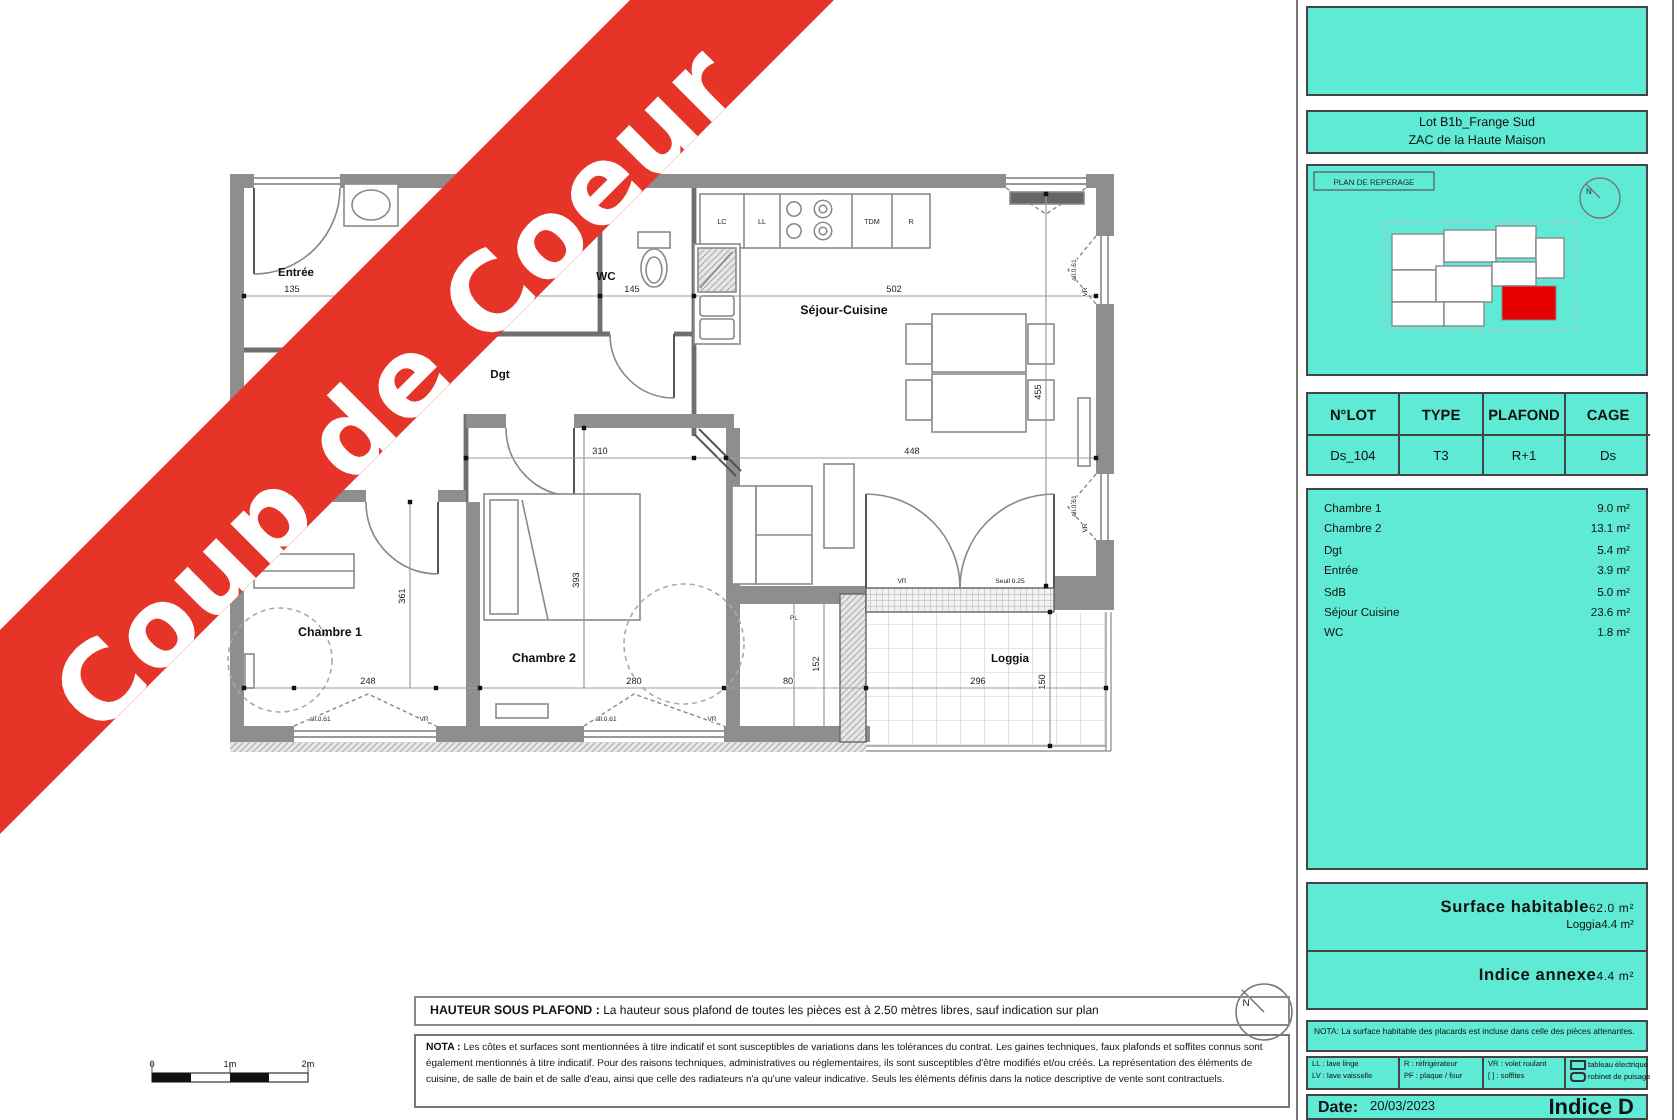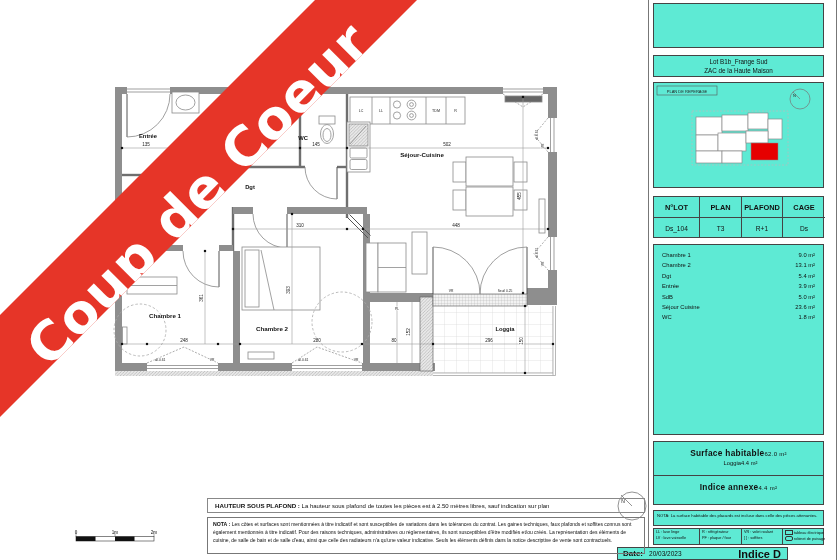--- a/index.html
+++ b/index.html
@@ -32,36 +32,36 @@
   .sb-table{left:653px;top:196px;width:171px;height:42px;display:grid;
             grid-template-columns:46px 42px 41px 42px;grid-template-rows:21px 20px;}
   .sb-table div{display:flex;align-items:center;justify-content:center;
             border-right:1px solid #444;box-sizing:border-box;}
   .sb-table .hd{font-weight:bold;font-size:7.4px;border-bottom:1px solid #444;}
   .sb-table .vl{font-size:6.6px;}
   .sb-table div:nth-child(4n){border-right:none;}
   .sb-areas{left:653px;top:244px;width:171px;height:191px;padding:7px 8px;box-sizing:border-box;}
   .area-row{display:flex;justify-content:space-between;font-size:5.8px;height:10.4px;}
   .sb-surf{left:653px;top:441px;width:171px;height:64px;}
-  .surf-row{display:flex;justify-content:center;padding:0 6px;align-items:baseline;}
+  .surf-row{display:flex;justify-content:flex-end;padding:0 6px;align-items:baseline;}
   .surf-main{font-weight:bold;font-size:8.3px;margin-top:6px;letter-spacing:.3px;}
   .surf-sub{font-size:5.8px;margin-top:2px;padding:0 6px 0 10px;}
   .surf-val{font-size:6px;font-weight:normal;}
   .surf-div{border-top:1px solid #444;margin-top:9px;}
   .sb-nota{left:653px;top:510px;width:171px;height:16px;font-size:4.2px;line-height:1.45;
            padding:2px 3px;box-sizing:border-box;}
   .sb-legend{left:653px;top:528px;width:171px;height:17px;display:grid;
            grid-template-columns:46px 42px 41px 42px;}
   .sb-legend .lg{border-right:1px solid #444;box-sizing:border-box;font-size:3.8px;
            line-height:1.55;padding:1px 2px;overflow:hidden;white-space:nowrap;}
   .sb-legend .lg:last-child{border-right:none;}
   .chip{display:inline-block;width:6px;height:3px;border:0.5px solid #333;
         vertical-align:middle;margin-right:1px;}
   .chip.oval{border-radius:2px;}
-  .sb-date{left:617px;top:547px;width:171px;height:13px;display:flex;align-items:center;}
+  .sb-date{left:653px;top:547px;width:171px;height:13px;display:flex;align-items:center;}
   .date-label{font-weight:bold;font-size:8px;margin-left:5px;}
   .date-value{font-size:6.5px;margin-left:6px;flex:1;}
   .indice{font-weight:bold;font-size:11px;margin-right:6px;}
   
   text{font-family:"Liberation Sans",sans-serif;fill:#222;}
   .room{font-size:5.8px;font-weight:bold;fill:#111;}
   .room-big{font-size:6.2px;font-weight:bold;fill:#111;}
   .dim{font-size:4.6px;paint-order:stroke;stroke:#fff;stroke-width:1.2px;}
   .tiny{font-size:3.3px;paint-order:stroke;stroke:#fff;stroke-width:0.8px;}
   .klab{font-size:3.6px;}
@@ -366,21 +366,21 @@
       <rect x="42" y="68" width="26" height="12"></rect>
       <rect x="68" y="68" width="20" height="12"></rect>
       <rect x="92" y="48" width="22" height="12"></rect>
     </g>
     <rect x="97" y="60" width="27" height="17" stroke="#8a8a8a" stroke-width="0.5" fill="#e60000"></rect>
   </svg>
 </div>
 
 <div class="sb sb-table">
   <div class="hd">N°LOT</div>
-  <div class="hd">PLAN</div>
+  <div class="hd">TYPE</div>
   <div class="hd">PLAFOND</div>
   <div class="hd">CAGE</div>
   <div class="vl">Ds_104</div>
   <div class="vl">T3</div>
   <div class="vl">R+1</div>
   <div class="vl">Ds</div>
 </div>
 
 <div class="sb sb-areas">
   <div class="area-row">

